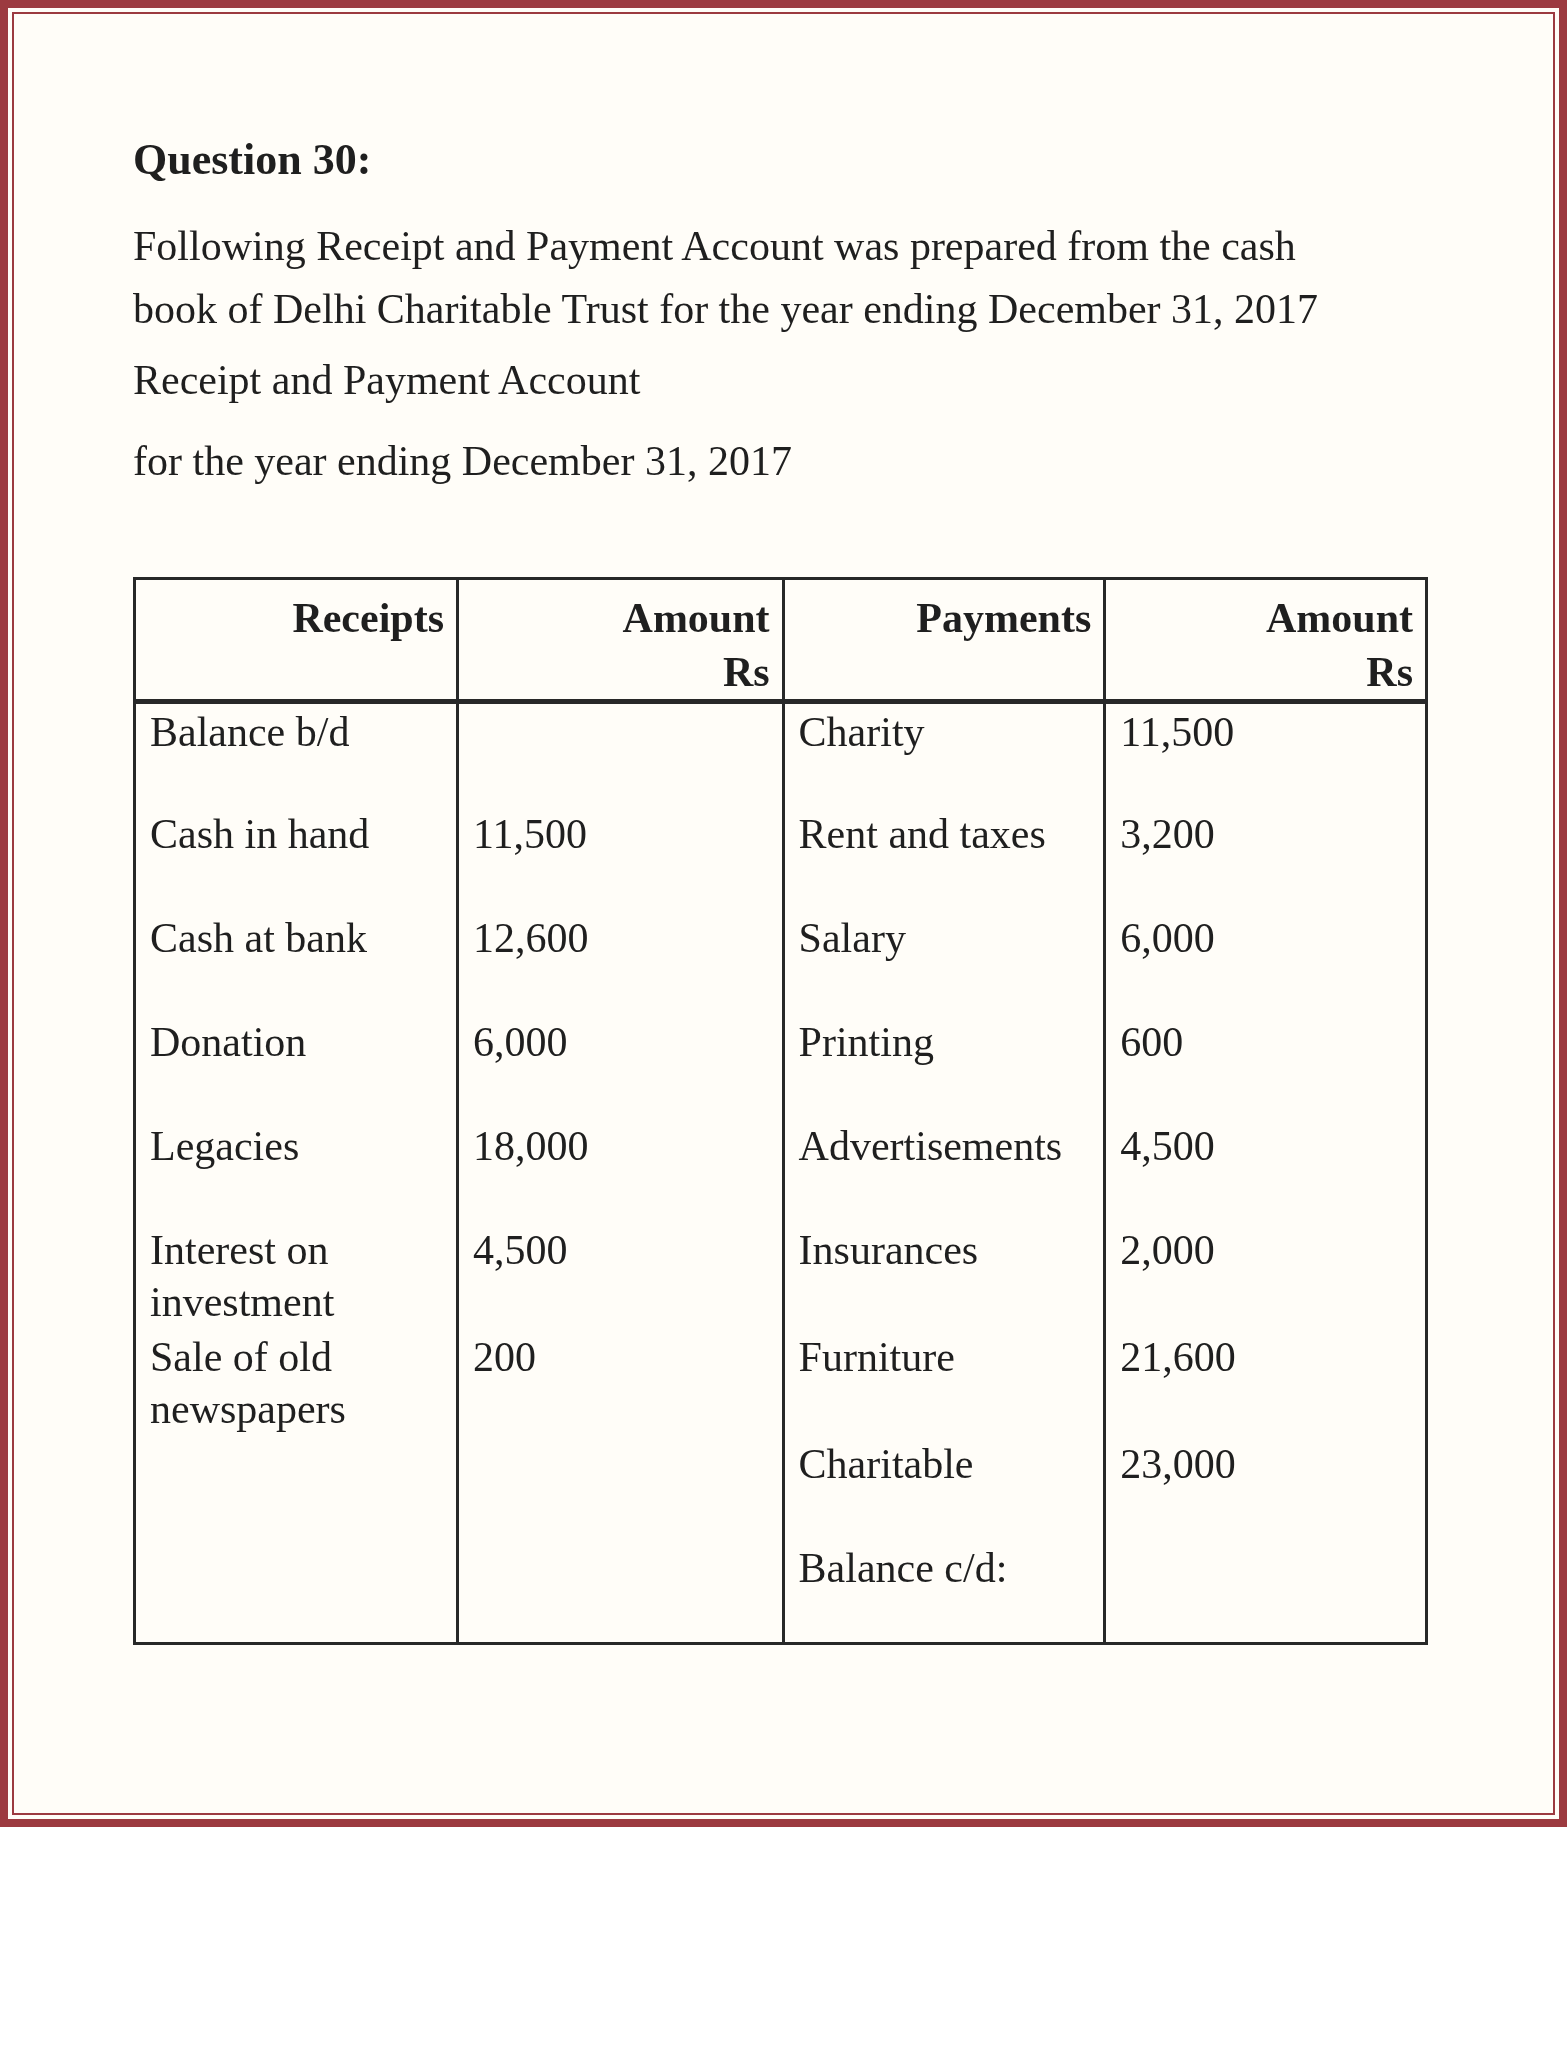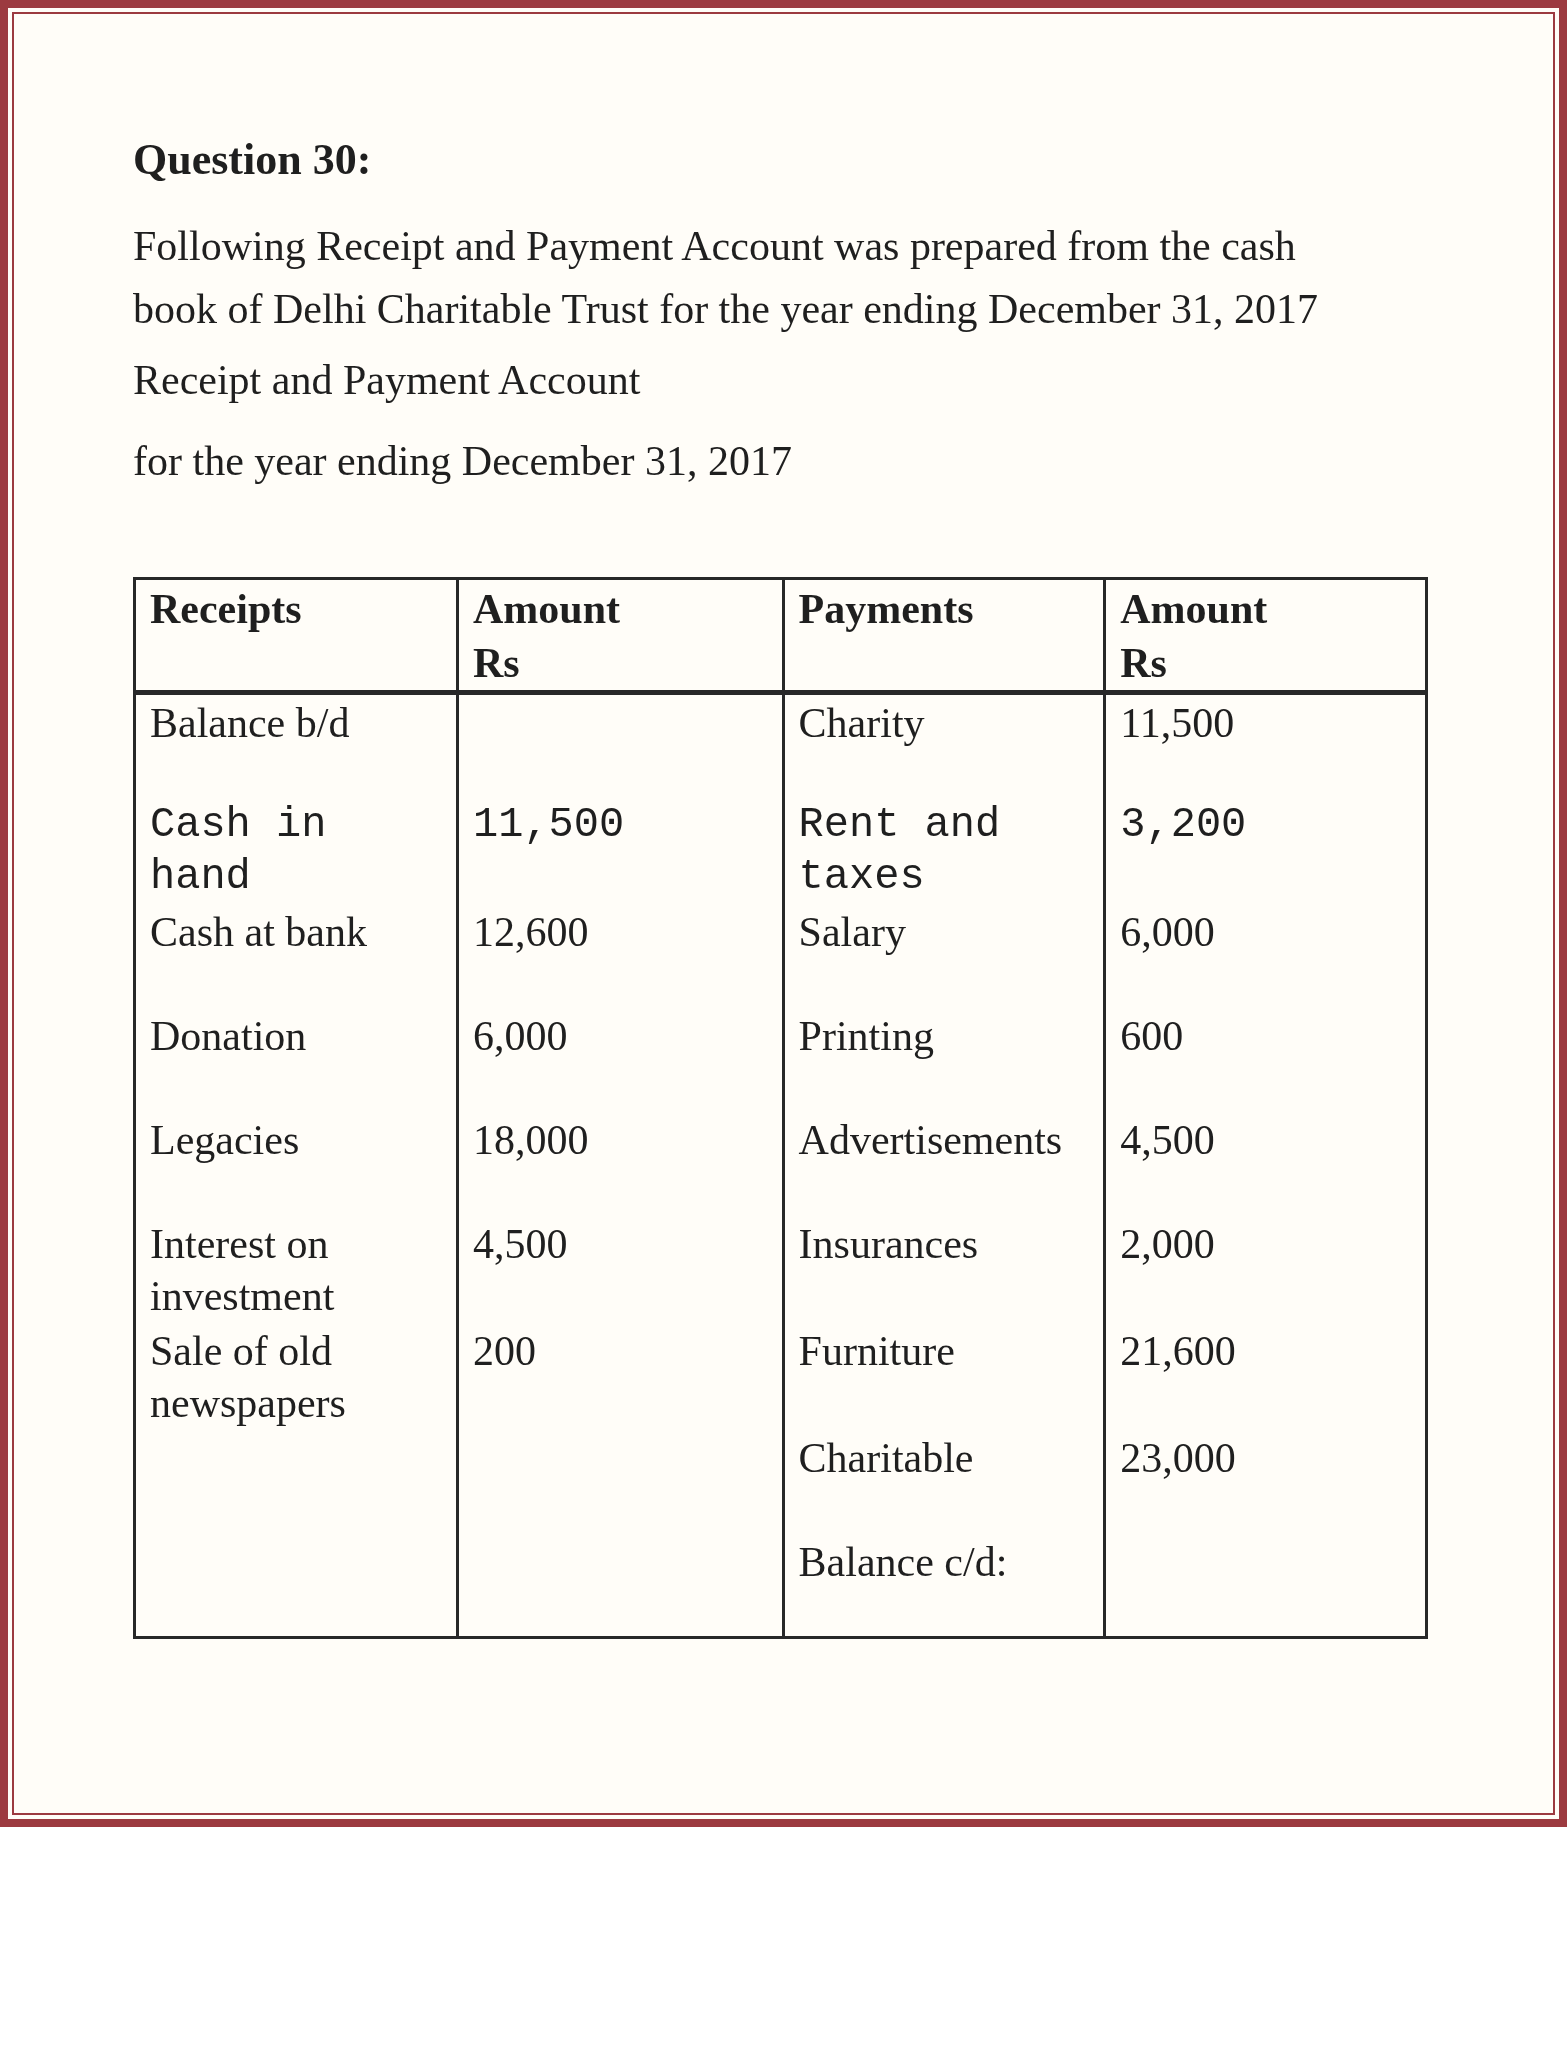--- a/index.html
+++ b/index.html
@@ -65,29 +65,30 @@
     vertical-align: top;
     text-align: left;
     font-size: 42px;
     padding: 2px 12px 0 14px;
     line-height: 1.25;
     overflow: hidden;
   }
   table.rp-table thead th {
     font-weight: bold;
     border-bottom: 5px solid #282828;
-    padding-top: 3px;
+    padding-top: 12px;
     line-height: 1.28;
     white-space: pre-line;
     height: 102px;
     box-sizing: border-box;
+    text-align: right;
   }
   table.rp-table tr { height: 104px; }
   tr.h104 { height: 104px; }
-  tr.h107 { height: 107px; font-family: Liberation Mono, monospace; }
+  tr.h107 { height: 107px; }
   tr.h103 { height: 103px; }
   tr.h102 { height: 102px; }
   tr.h100 { height: 100px; }
   tr.h141 { height: 141px; }
   tr.h159 { height: 159px; }
   tr.h101 { height: 101px; }
   tr.h216 { height: 216px; }
 </style>
 </head>
 <body>

